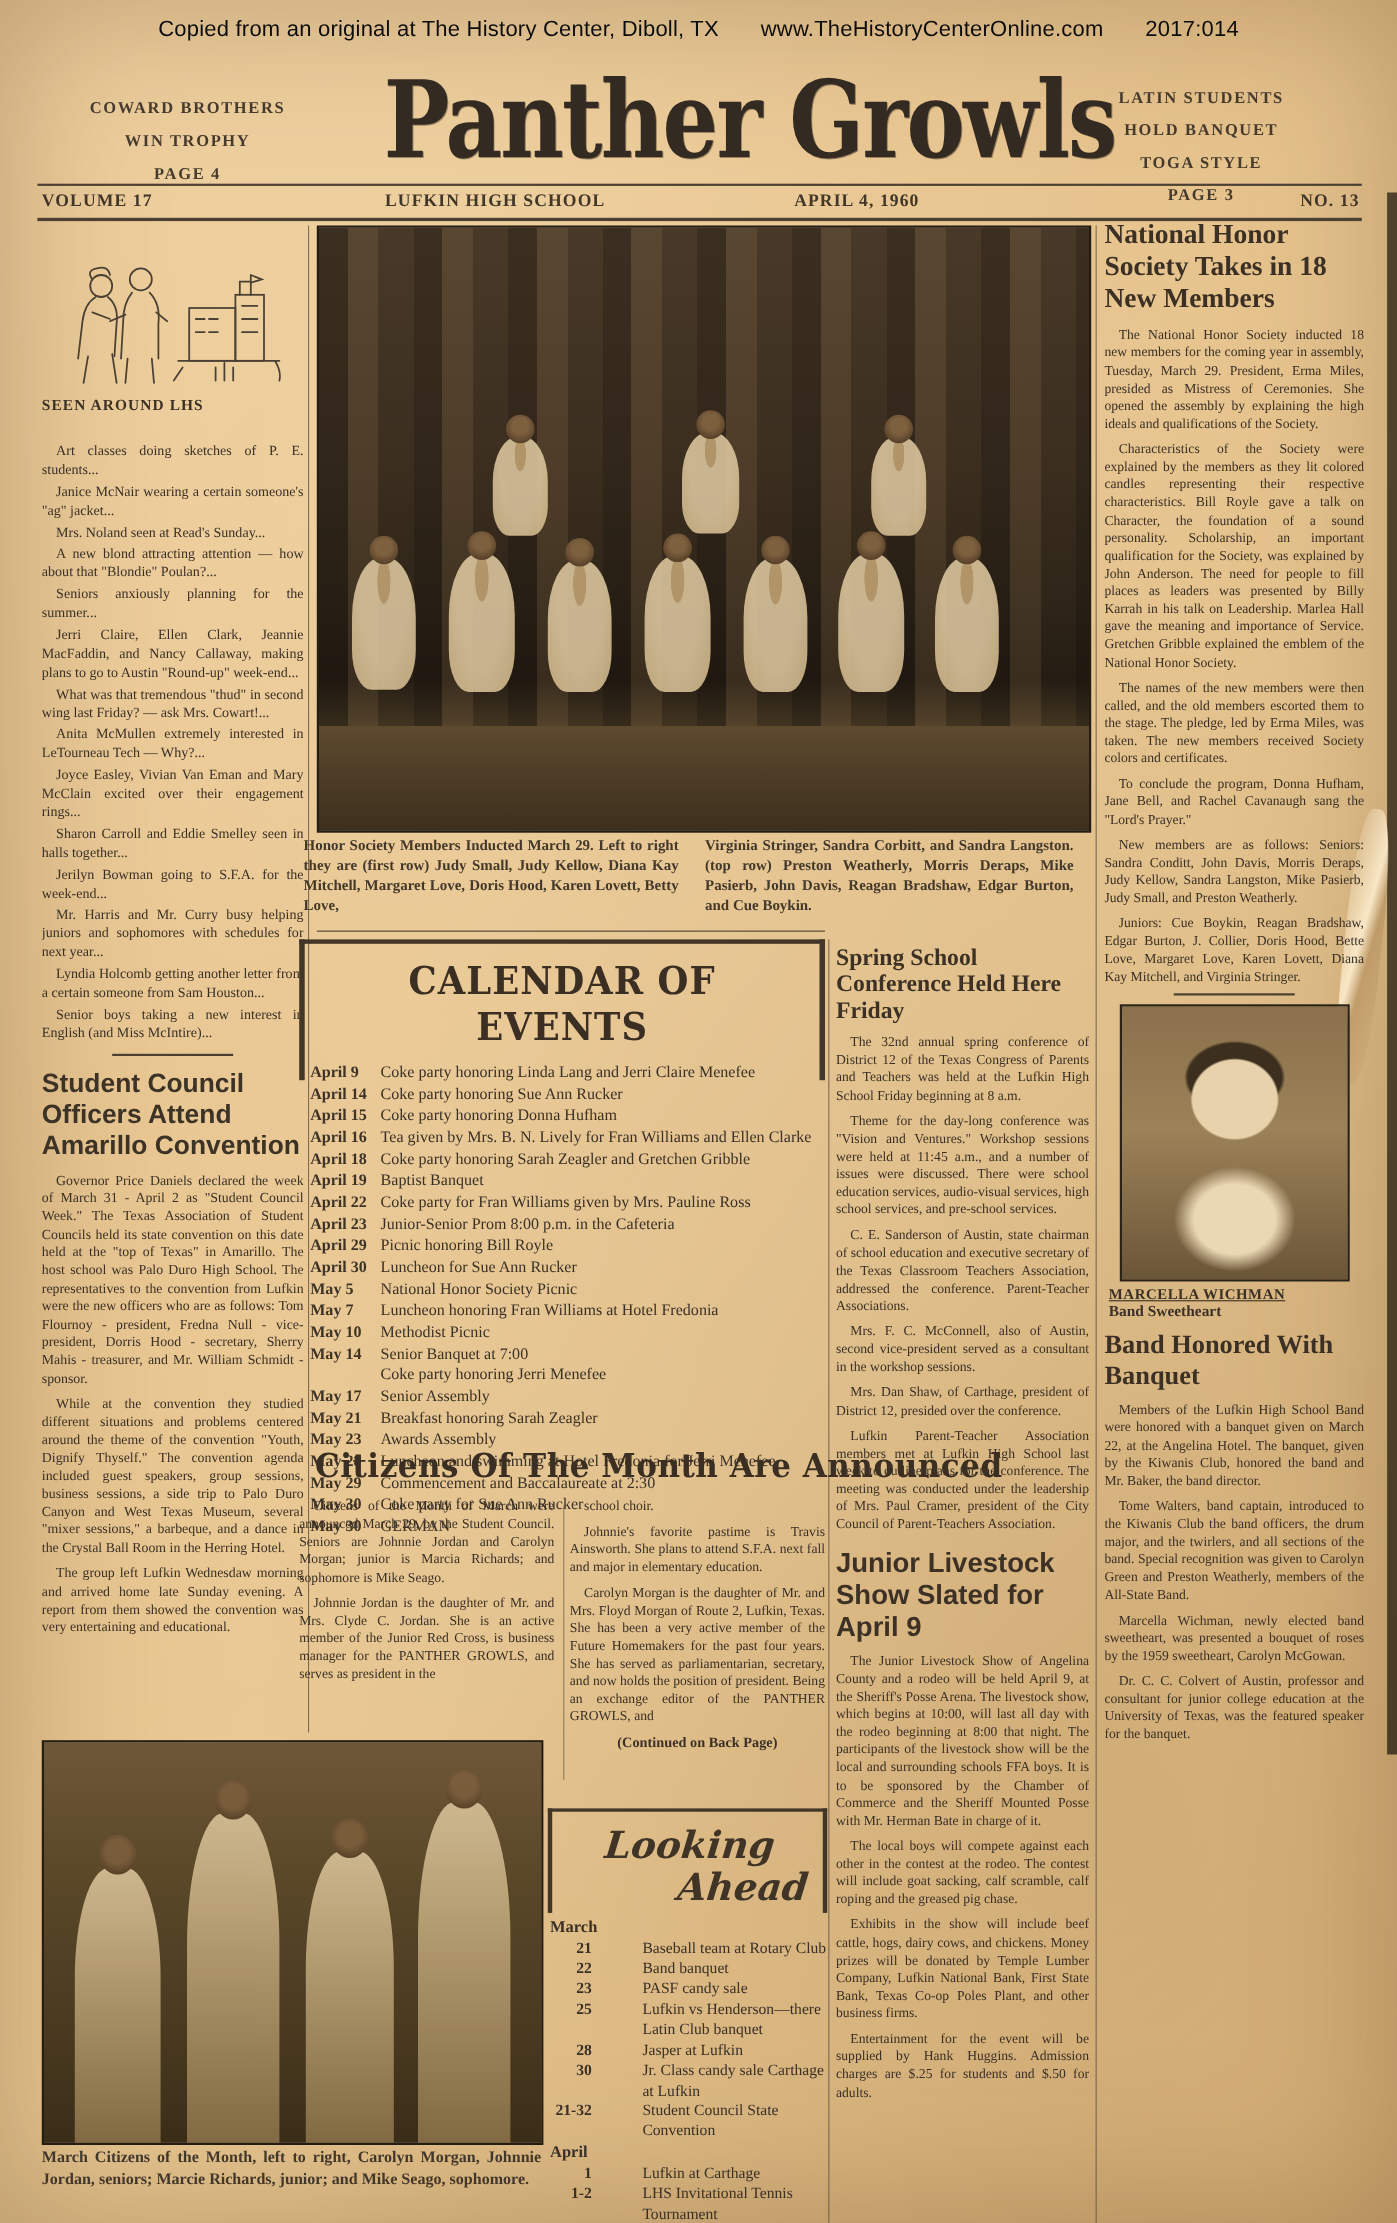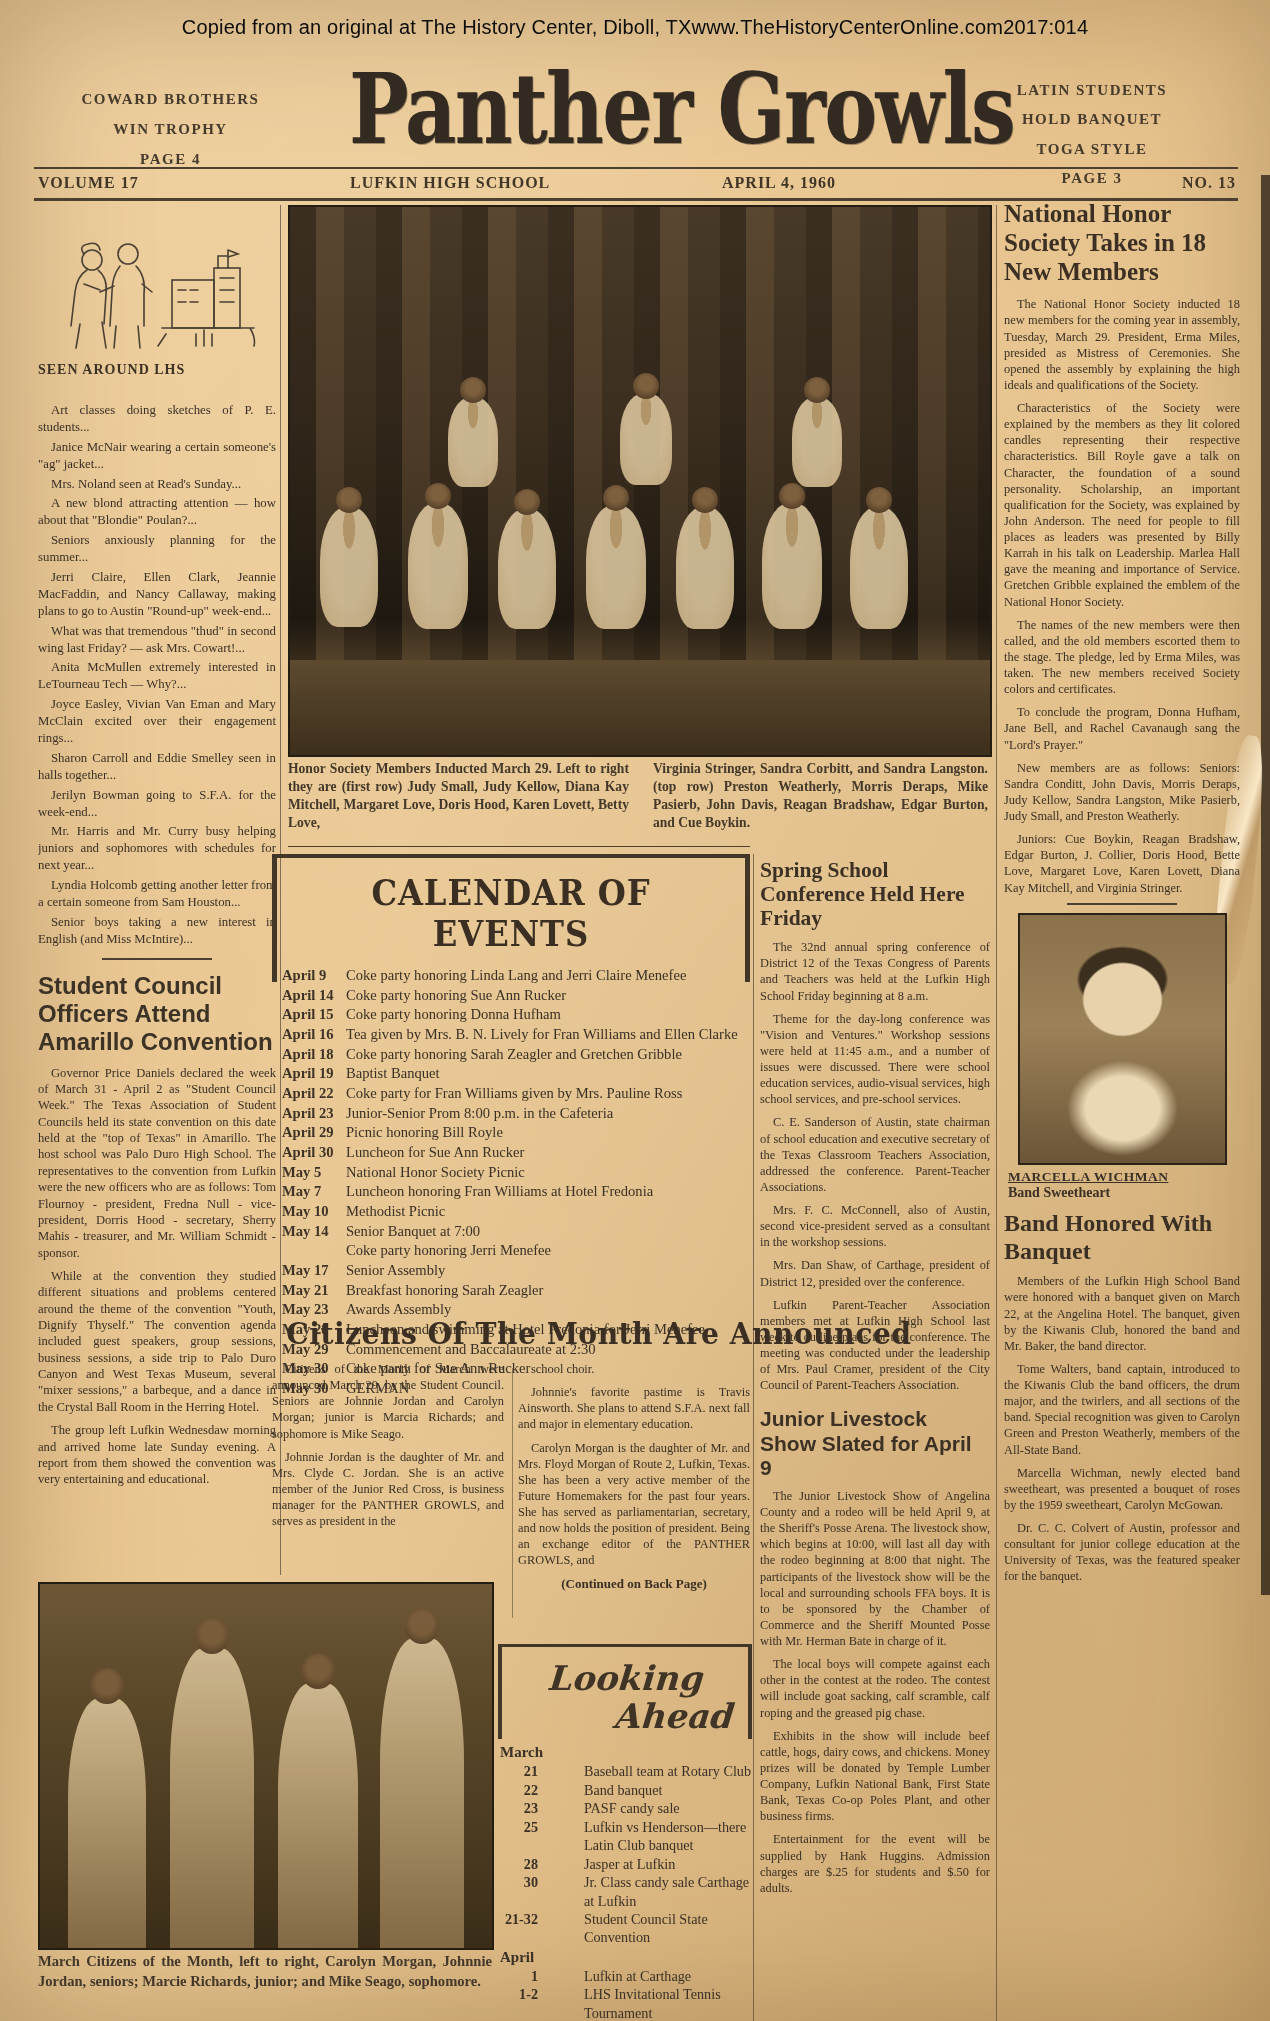--- a/index.html
+++ b/index.html
@@ -7,21 +7,21 @@
     background:
       radial-gradient(ellipse at 30% 20%, rgba(255,240,205,.25), rgba(0,0,0,0) 60%),
       radial-gradient(ellipse at 80% 80%, rgba(120,85,40,.18), rgba(0,0,0,0) 55%),
       linear-gradient(135deg,#ecca97 0%, #e6c28c 35%, #e9c893 60%, #dfb87f 100%);
     box-shadow: inset 0 0 140px rgba(92,62,25,.35);
     font-family:"Liberation Serif", serif; color:#3a3026;}
   .edge-sliver{position:absolute;right:0;top:175px;width:9px;height:1420px;background:#241c12;opacity:.75;}
   .crease{position:absolute;left:1222px;top:735px;width:34px;height:250px;background:linear-gradient(100deg,rgba(255,236,200,.0),rgba(255,240,210,.85) 45%,rgba(160,120,70,.35) 60%,rgba(255,240,210,.0));transform:rotate(6deg);border-radius:40%;}
 
   
-  .watermark{position:absolute;top:16px;left:0;width:100%;display:flex;justify-content:center;
+  .watermark{position:absolute;top:16px;left:0;width:100%;display:flex;justify-content:center;gap:38px;
     font-family:"Liberation Sans",sans-serif;font-size:20px;color:#0c0c0c;letter-spacing:.2px;}
   .mast-left{position:absolute;left:48px;top:84px;width:245px;text-align:center;font-weight:bold;font-size:15px;letter-spacing:1.5px;line-height:2.0;color:#453a2c;}
   .mast-right{position:absolute;left:972px;top:76px;width:240px;text-align:center;font-weight:bold;font-size:15px;letter-spacing:1.5px;line-height:1.95;color:#453a2c;}
   .mast-title{position:absolute;left:285px;top:52px;width:710px;text-align:center;
     font-family:"DejaVu Serif",serif;font-weight:bold;font-size:97px;color:#332b22;
     transform:scaleX(.82);transform-origin:center;white-space:nowrap;letter-spacing:-2px;
     text-shadow:1px 1px 0 rgba(40,30,20,.4);}
   .dateline{position:absolute;left:34px;top:167px;width:1204px;height:30px;border-top:2px solid #4c4032;}
   .dateline:after{content:"";position:absolute;left:0;right:0;bottom:-2px;border-bottom:3px solid #4c4032;}
   .dateline span{position:absolute;top:5px;font-weight:bold;font-size:16px;letter-spacing:1px;color:#413627;}
@@ -52,39 +52,39 @@
       radial-gradient(ellipse 34% 26% at 50% 34%, #e8d2ac 55%, rgba(0,0,0,0) 58%),
       radial-gradient(ellipse 40% 24% at 50% 26%, #3d2f1e 52%, rgba(0,0,0,0) 56%),
       radial-gradient(ellipse 45% 32% at 50% 78%, #ead8b4 40%, rgba(0,0,0,0) 60%),
       linear-gradient(180deg,#8a714c 0%, #9c8258 45%, #6b5538 100%);}
   .bottom-photo{position:absolute;left:38px;top:1582px;width:452px;height:364px;border:2px solid #241d14;
     background:linear-gradient(180deg,#6d5737 0%, #594728 35%, #4a3a20 70%, #3a2d18 100%);}
   .bfig{position:absolute;bottom:0;border-radius:40% 40% 0 0;background:linear-gradient(180deg,#d9c39a 0%, #c4ab7f 30%, #8a7048 100%);opacity:.9;}
   .bfig:before{content:"";position:absolute;left:50%;top:-30px;transform:translateX(-50%);width:34px;height:36px;border-radius:50%;background:radial-gradient(circle at 50% 42%, #7c5f3d 40%, #553f26 80%);}
 
   
-  .cap-row{position:absolute;left:288px;top:760px;width:700px;display:flex;gap:24px;}
+  .cap-row{position:absolute;left:276px;top:760px;width:700px;display:flex;gap:24px;}
   .cap{font-size:13.6px;font-weight:bold;line-height:1.32;text-align:justify;color:#43382a;}
   .cap-rule{position:absolute;left:288px;top:846px;width:462px;border-top:1px solid #4c4032;}
   .bottom-caption{position:absolute;left:38px;top:1952px;width:454px;font-size:14.6px;font-weight:bold;line-height:1.35;text-align:justify;color:#3e332565;color:#42372a;}
 
   
   .calendar{position:absolute;left:272px;top:854px;width:478px;height:456px;border-top:4px solid #413627;}
   .calendar:before,.calendar:after{content:"";position:absolute;top:-4px;width:5px;height:128px;background:#413627;}
   .calendar:before{left:0;} .calendar:after{right:0;}
   .cal-title{font-family:"DejaVu Serif",serif;font-weight:bold;font-size:35px;letter-spacing:1px;text-align:center;margin:14px 0 12px 0;color:#3a2f22;transform:scaleX(.92);}
   .cal-row{display:flex;font-size:14.6px;line-height:1.28;margin:0 6px 1px 10px;}
   .cal-d{flex:0 0 64px;font-weight:bold;color:#3e3326;}
   .cal-t{flex:1;}
   .cal-row.cont{padding-left:64px;}
 
   
   .col-mid{position:absolute;left:760px;top:858px;width:230px;height:1163px;overflow:hidden;}
   .mid-head{font-weight:bold;font-size:21.5px;line-height:1.12;color:#3c3124;margin:0 0 9px 0;}
-  .mid-head2{font-family:"Liberation Sans",sans-serif;font-weight:bold;font-size:21px;line-height:1.15;color:#3c3124;margin:14px 12px 8px 0;}
+  .mid-head2{font-family:"Liberation Sans",sans-serif;font-weight:bold;font-size:25px;line-height:1.15;color:#3c3124;margin:14px 12px 8px 0;}
   .col-mid .para{font-size:12.4px;}
 
   
   .citizens{position:absolute;left:272px;top:1316px;width:478px;}
   .cit-title{font-family:"DejaVu Serif",serif;font-weight:bold;font-size:30px;letter-spacing:.5px;text-align:center;margin:0 0 10px 0;color:#3a2f22;transform:scaleX(.94);white-space:nowrap;}
   .cit-cols{display:flex;gap:14px;}
   .cit-col{width:232px;}
   .cit-col .para{font-size:12.4px;}
   .cit-l{height:226px;overflow:hidden;}
   .cit-r{height:312px;overflow:hidden;}

